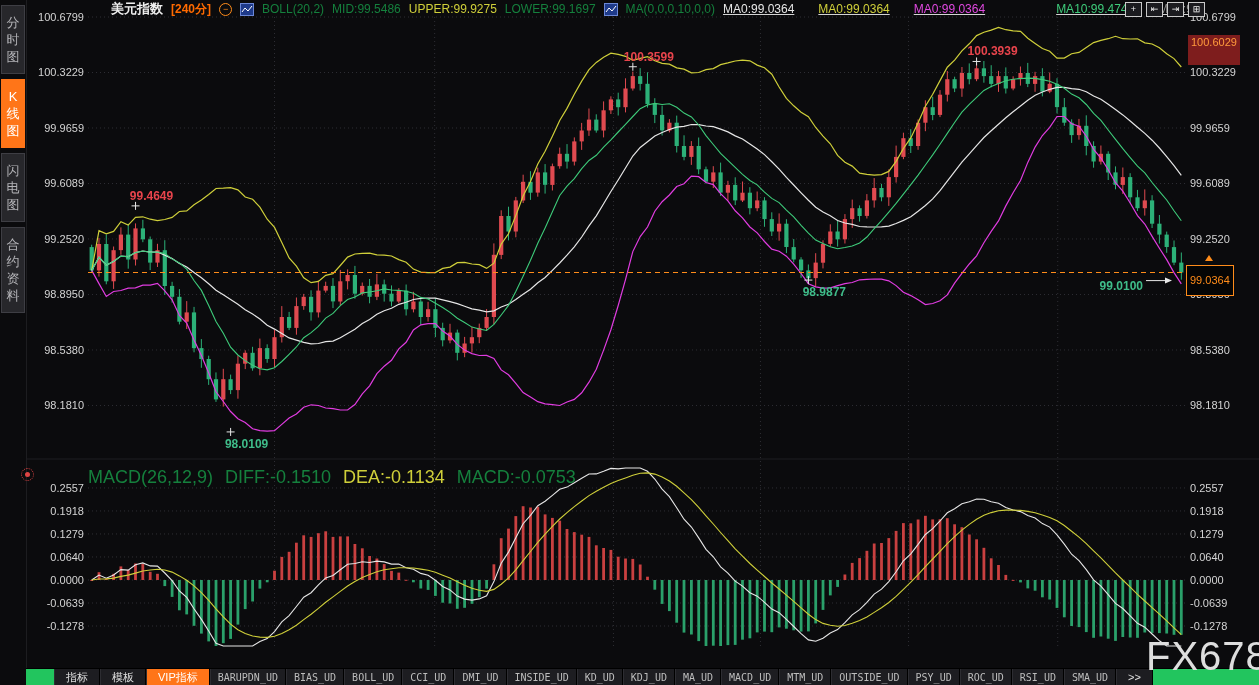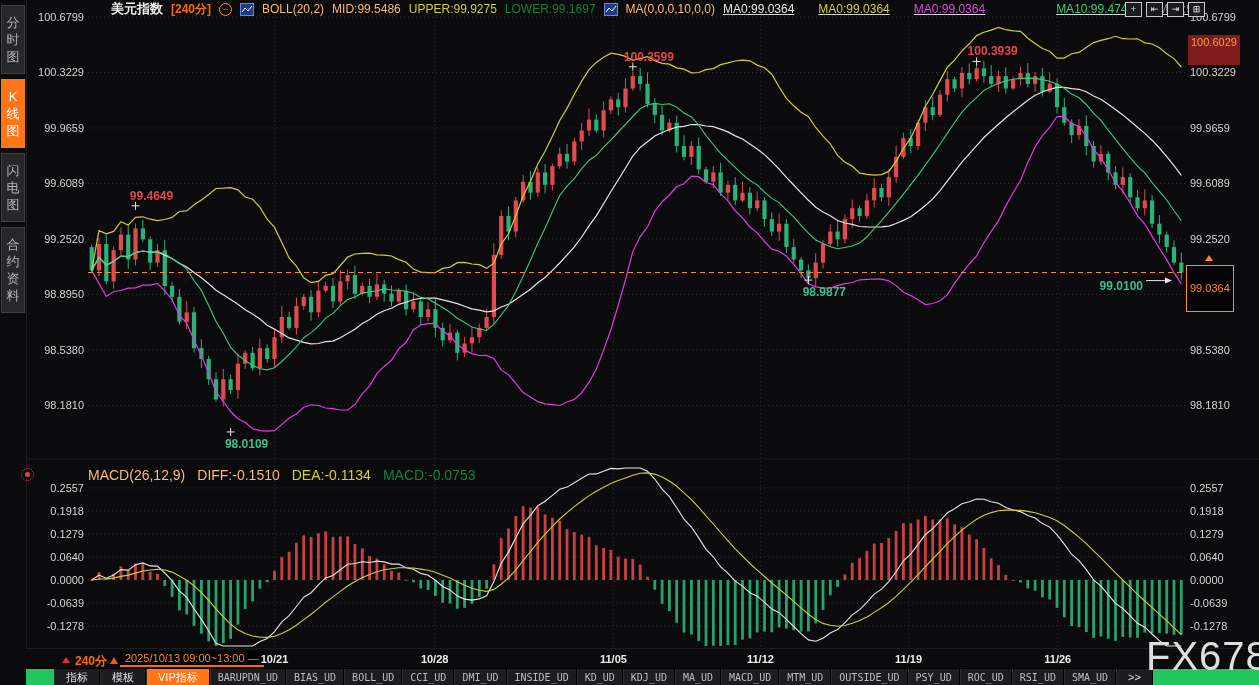--- a/index.html
+++ b/index.html
@@ -10,39 +10,39 @@
   #sidebar{position:absolute;left:0;top:0;width:26px;height:685px;background:#0b0b0d;border-right:1px solid #1d1d20;}
   .side-tab{width:22px;margin:5px 1px 4px 1px;padding:8px 0;background:#27272b;border:1px solid #3e3e44;
             color:#b4b4b8;font-size:13px;text-align:center;cursor:pointer;}
   .side-tab div{height:17px;line-height:17px;}
   .side-tab.active{background:#ff7518;border-color:#ff7518;color:#fff;}
   
   #header{position:absolute;left:88px;top:1px;height:16px;display:flex;align-items:center;gap:8px;
           font-size:12px;white-space:nowrap;z-index:5;}
   .hdr-sym{color:#f0f0f0;font-weight:bold;font-size:13px;margin-left:23px;}
   .hdr-period{color:#ff6a00;font-weight:bold;}
-  .hdr-w{color:#fdba74;} .hdr-y{color:#cfcf3a;} .hdr-m{color:#15803d;}
+  .hdr-w{color:#15803d;} .hdr-y{color:#cfcf3a;} .hdr-m{color:#15803d;}
   #collapse-icon{width:11px;height:11px;border:1px solid #ff8c1a;border-radius:50%;color:#ff8c1a;
            font-size:9px;line-height:10px;text-align:center;cursor:pointer;}
   .mini-ind{width:12px;height:11px;background:#1e3a8a;border:1px solid #6b87d6;display:inline-block;}
   .mini-ind svg{display:block;}
   #ma-items{display:flex;gap:24px;text-decoration:underline;}
   #win-icons{position:absolute;left:1125px;top:2px;display:flex;gap:4px;z-index:5;}
   .win-icon{width:15px;height:13px;border:1px solid #c9c9c9;background:#1b1b1f;color:#ececec;
             font-size:9px;line-height:12px;text-align:center;cursor:pointer;}
   
-  #macd-header{position:absolute;left:88px;top:467px;display:flex;gap:12px;font-size:14px;z-index:5;text-align:right;}
+  #macd-header{position:absolute;left:88px;top:467px;display:flex;gap:12px;font-size:18px;z-index:5;text-align:right;}
   #macd-icon{position:absolute;left:21px;top:468px;width:11px;height:11px;border:1px dotted #e04444;
              border-radius:50%;display:flex;align-items:center;justify-content:center;cursor:pointer;}
   #macd-icon span{width:5px;height:5px;background:#e04444;border-radius:50%;}
   
   #badge-high{position:absolute;left:1188px;background:#7e1d1d;color:#ff9a3c;font-size:11px;
               height:30px;line-height:14px;padding:0 3px;z-index:6;}
   #price-box{position:absolute;left:1186px;border:1px solid #ff8c1a;background:#050505;color:#ff8c1a;
-             font-size:11px;height:13px;line-height:13px;padding:16px 3px;z-index:6;}
+             font-size:11px;height:13px;line-height:13px;padding:8px 3px;z-index:6;}
   #price-arrow{position:absolute;left:1205px;width:0;height:0;border-left:4px solid transparent;
                border-right:4px solid transparent;border-bottom:6px solid #ff8c1a;z-index:6;}
   
   #xaxis-row{position:absolute;left:26px;top:648px;width:1233px;height:20px;background:#0b0b0d;
              border-top:1px solid #1c1c1f;font-size:11px;}
   #pre-marker{position:absolute;left:36px;top:8px;width:0;height:0;border-left:4px solid transparent;
               border-right:4px solid transparent;border-bottom:6px solid #e03030;}
   #period-chip{position:absolute;left:49px;top:4px;color:#ff6a00;font-weight:bold;font-size:12px;cursor:pointer;}
   #period-tri{position:absolute;left:84px;top:8px;width:0;height:0;border-left:4px solid transparent;
               border-right:4px solid transparent;border-bottom:7px solid #ff5a00;}
@@ -660,32 +660,20 @@
     <span class="hdr-w">MACD(26,12,9)</span>
     <span class="hdr-w">DIFF:-0.1510</span>
     <span class="hdr-y">DEA:-0.1134</span>
     <span class="hdr-m">MACD:-0.0753</span>
   </div>
 
   <div id="badge-high" style="top: 35px;">100.6029</div>
   <div id="price-arrow" style="top: 255px;"></div>
   <div id="price-box" style="top: 265px;">99.0364</div>
 
-  <div id="xaxis-row">
-    <span id="pre-marker"></span>
-    <span id="period-chip">240分</span>
-    <span id="period-tri"></span>
-    <span id="session-box">2025/10/13 09:00~13:00 —</span>
-  <span class="tickl" style="left: 248.49px;">10/21</span>
-      <span class="tickl" style="left: 408.652px;">10/28</span>
-      <span class="tickl" style="left: 587.463px;">11/05</span>
-      <span class="tickl" style="left: 734.461px;">11/12</span>
-      <span class="tickl" style="left: 882.556px;">11/19</span>
-      <span class="tickl" style="left: 1031.75px;">11/26</span>
-    </div>
 
   <div id="watermark">FX678</div>
 
   <div id="toolbar">
       <span class="tb-spacer"></span>
       <span class="tb">指标</span>
       <span class="tb">模板</span>
       <span class="tb active">VIP指标</span>
       <span class="tb mono">BARUPDN_UD</span>
       <span class="tb mono">BIAS_UD</span>

